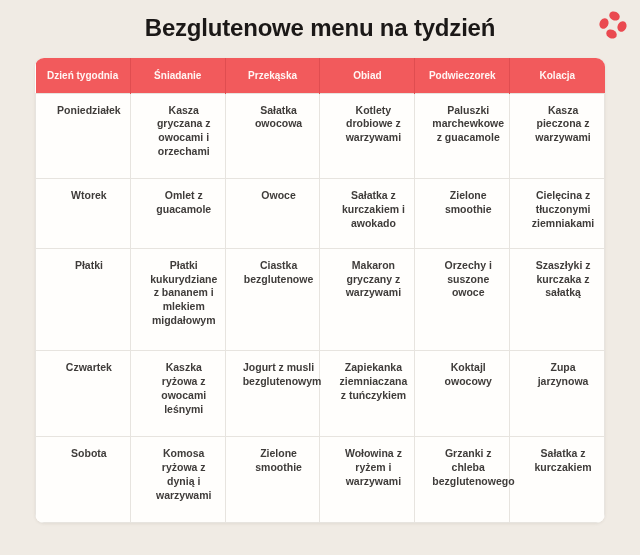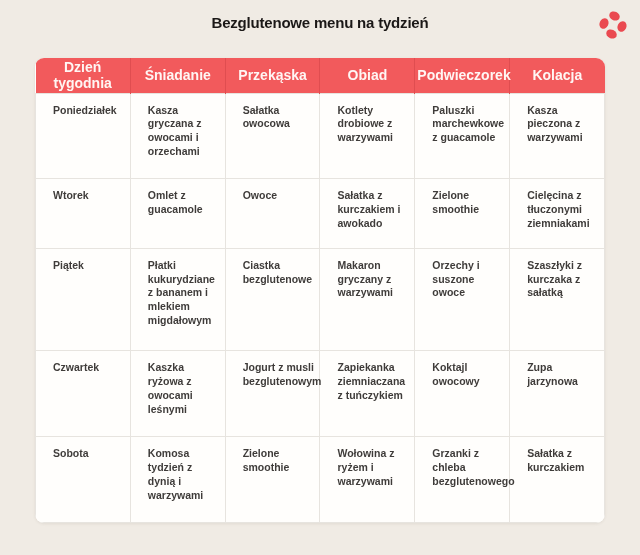--- a/index.html
+++ b/index.html
@@ -7,21 +7,21 @@
     width: 640px; height: 555px;
     font-family: "Liberation Sans", sans-serif;
     background: #f0ebe4;
     position: relative;
     overflow: hidden;
   }
   .page-title {
     position: absolute;
     left: 0; right: 0; top: 14px;
     text-align: center;
-    font-size: 15px;
+    font-size: 24px;
     font-weight: 800;
     letter-spacing: -0.2px;
     color: #1b1817;
   }
   .logo {
     position: absolute;
     top: 8px; right: 10px;
     width: 34px; height: 34px;
   }
   .card {
@@ -34,32 +34,33 @@
     box-shadow: 0 1px 3px rgba(90,80,70,0.10);
   }
   table.menu {
     width: 100%; height: 100%;
     border-collapse: collapse;
     table-layout: fixed;
   }
   table.menu th {
     background: #f25a5c;
     color: #fff6f4;
-    font-size: 14px;
+    font-size: 10px;
     font-weight: 700;
     height: 35px;
     text-align: center;
     vertical-align: middle;
     border-right: 1px solid #e04d50;
     padding: 0 2px;
   }
   table.menu th:last-child { border-right: none; }
   table.menu td {
     border: 1px solid #e7e4df;
     vertical-align: top;
+    text-align: center;
     padding: 10px 5px 4px 17px;
     font-size: 10.5px;
     font-weight: 700;
     line-height: 1.32;
     color: #3f3c3a;
     background: #fffefc;
   }
   tr.rh-0 { height: 59px; }
   tr.rh-1 { height: 57px; }
   tr.rh-2 { height: 78px; }
@@ -105,38 +106,38 @@
       </tr>
       <tr class="rh-1">
         <td>Wtorek</td>
         <td>Omlet z guacamole</td>
         <td>Owoce</td>
         <td>Sałatka z kurczakiem i awokado</td>
         <td>Zielone smoothie</td>
         <td>Cielęcina z tłuczonymi ziemniakami</td>
       </tr>
       <tr class="rh-2">
-        <td>Piątek</td>
+        <td>Płatki</td>
         <td>Płatki kukurydziane z bananem i mlekiem migdałowym</td>
         <td>Ciastka bezglutenowe</td>
         <td>Makaron gryczany z warzywami</td>
         <td>Orzechy i suszone owoce</td>
         <td>Szaszłyki z kurczaka z sałatką</td>
       </tr>
       <tr class="rh-3">
         <td>Czwartek</td>
         <td>Kaszka ryżowa z owocami leśnymi</td>
         <td>Jogurt z musli bezglutenowym</td>
         <td>Zapiekanka ziemniaczana z tuńczykiem</td>
         <td>Koktajl owocowy</td>
         <td>Zupa jarzynowa</td>
       </tr>
       <tr class="rh-5">
         <td>Sobota</td>
-        <td>Komosa tydzień z dynią i warzywami</td>
+        <td>Komosa ryżowa z dynią i warzywami</td>
         <td>Zielone smoothie</td>
         <td>Wołowina z ryżem i warzywami</td>
         <td>Grzanki z chleba bezglutenowego</td>
         <td>Sałatka z kurczakiem</td>
       </tr>
     </tbody>
   </table>
 </div>
 
 </body></html>

